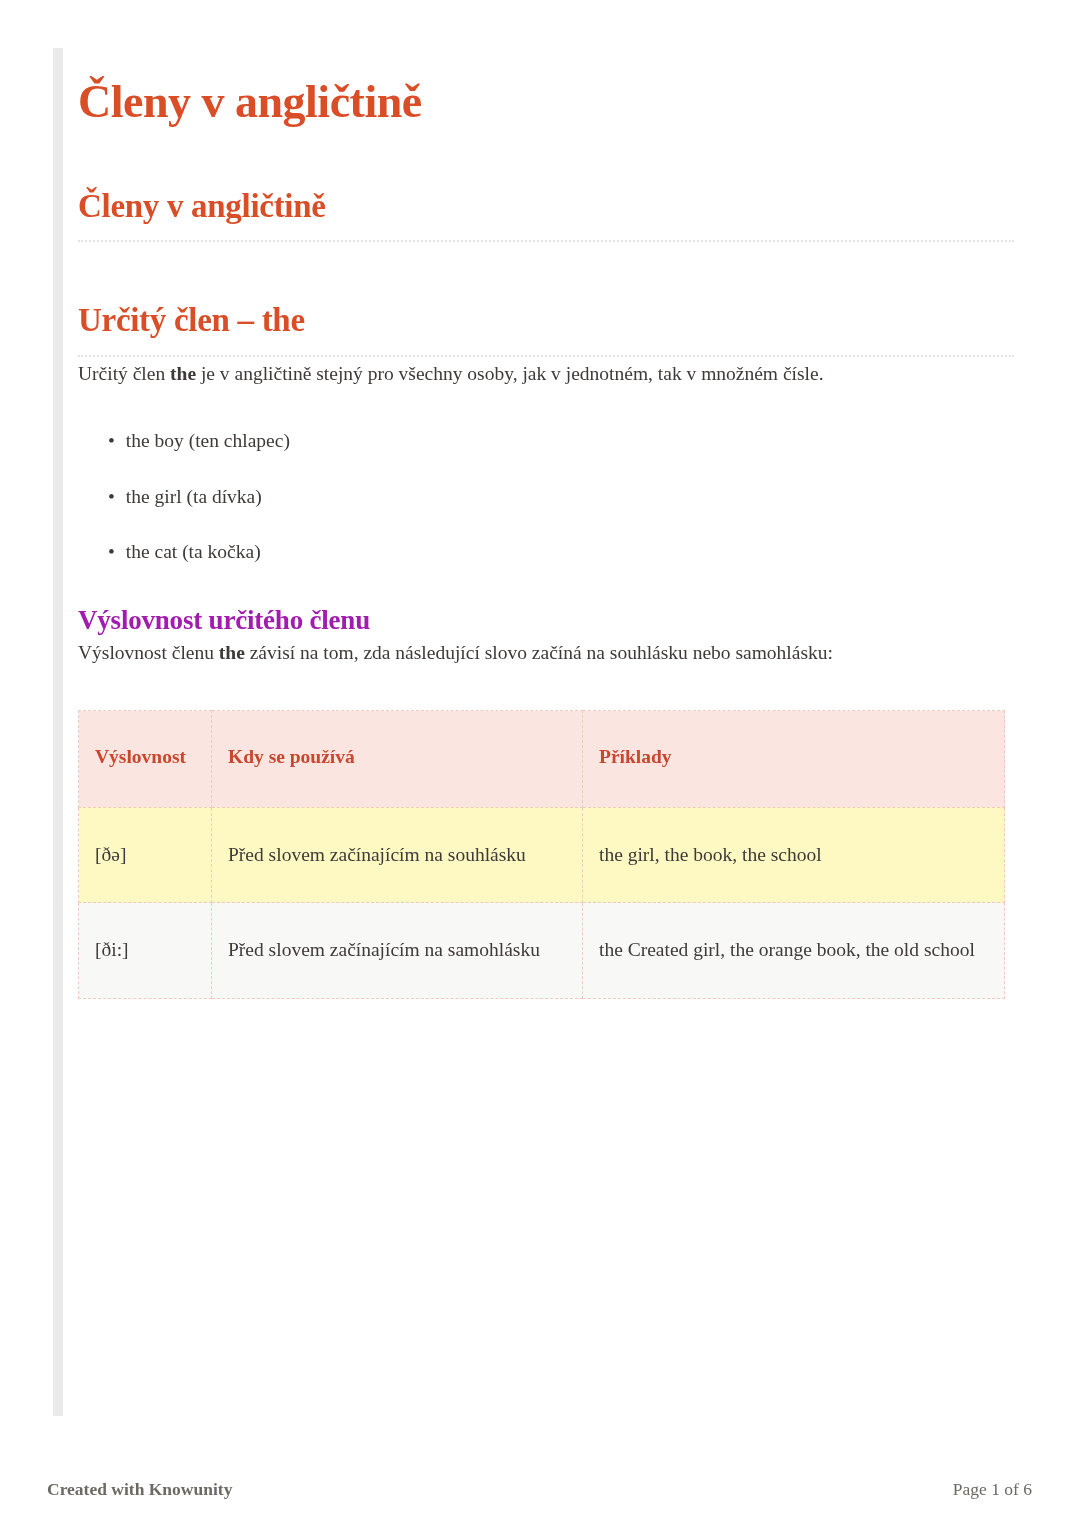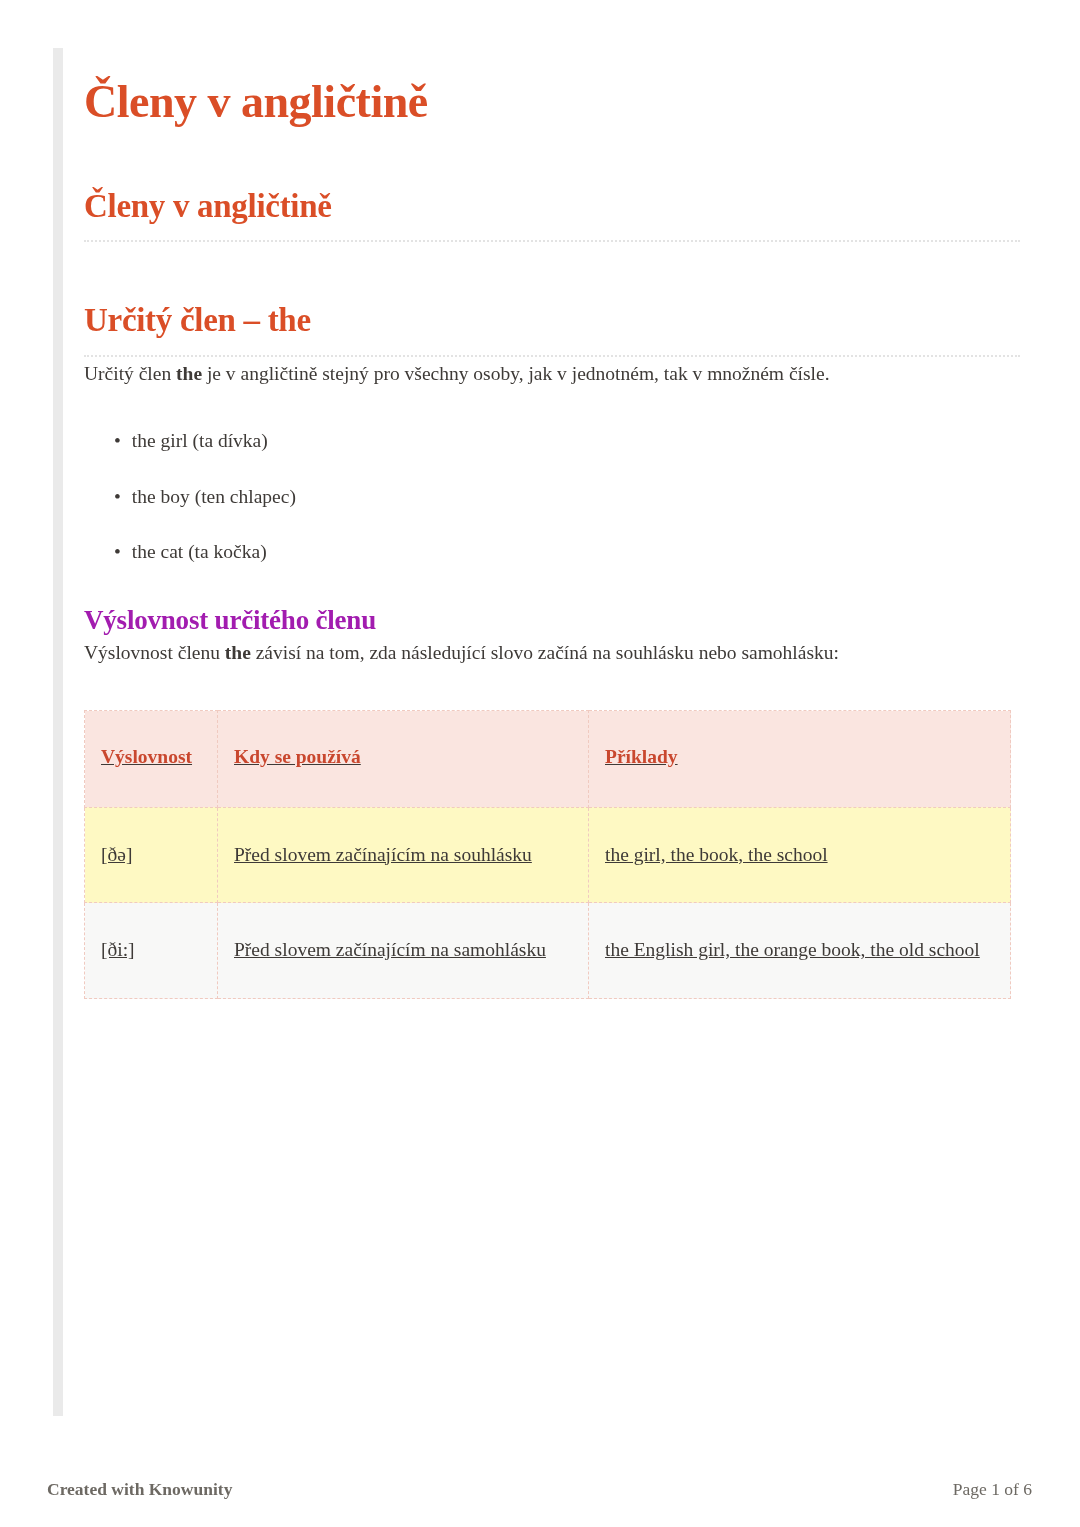--- a/index.html
+++ b/index.html
@@ -18,21 +18,21 @@
   .edge-bar {
     position: absolute;
     left: 53px;
     top: 48px;
     width: 10px;
     height: 1368px;
     background: #eaeaea;
   }
   .content {
     position: absolute;
-    left: 84px;
+    left: 78px;
     top: 0;
     width: 936px;
   }
   h1.doc-title {
     margin: 76px 0 0 0;
     font-size: 46px;
     line-height: 1.12;
     font-weight: 700;
     color: #da4e27;
     letter-spacing: -0.5px;
@@ -75,21 +75,20 @@
   }
   ul.bullet-list li::before {
     content: "•";
     margin-right: 11px;
   }
   table.pron-table {
     margin-top: 40px;
     width: 927px;
     border-collapse: collapse;
     table-layout: fixed;
-    text-decoration: underline;
   }
   table.pron-table th,
   table.pron-table td {
     border: 1px dashed #f0cac0;
     font-size: 19.5px;
     text-align: left;
     vertical-align: top;
   }
   table.pron-table thead th {
     background: #fae5e0;
@@ -133,22 +132,22 @@
 
 
   <h2 class="section-heading">Členy v angličtině</h2>
 
 
   <h2 class="section-heading">Určitý člen – the</h2>
 
   <p class="body-text after-heading"><span>Určitý člen </span><strong>the</strong><span> je v angličtině stejný pro všechny osoby, jak v jednotném, tak v množném čísle.</span></p>
 
   <ul class="bullet-list">
+    <li>the boy (ten chlapec)</li>
     <li>the girl (ta dívka)</li>
-    <li>the boy (ten chlapec)</li>
     <li>the cat (ta kočka)</li>
   </ul>
 
   <h3 class="subsection-heading">Výslovnost určitého členu</h3>
 
   <p class="body-text after-heading pron-intro"><span>Výslovnost členu </span><strong>the</strong><span> závisí na tom, zda následující slovo začíná na souhlásku nebo samohlásku:</span></p>
 
   <table class="pron-table">
     <colgroup>
       <col style="width:133px">
@@ -164,21 +163,21 @@
     </thead>
     <tbody>
       <tr>
         <td>[ðə]</td>
         <td>Před slovem začínajícím na souhlásku</td>
         <td>the girl, the book, the school</td>
       </tr>
       <tr class="row-alt">
         <td>[ði:]</td>
         <td>Před slovem začínajícím na samohlásku</td>
-        <td>the English girl, the orange book, the old school</td>
+        <td>the Created girl, the orange book, the old school</td>
       </tr>
     </tbody>
   </table>
 
 </div>
 
 <div class="page-footer">
   <span class="footer-credit">Created with Knowunity</span>
   <span class="footer-page">Page 1 of 6</span>
 </div>

